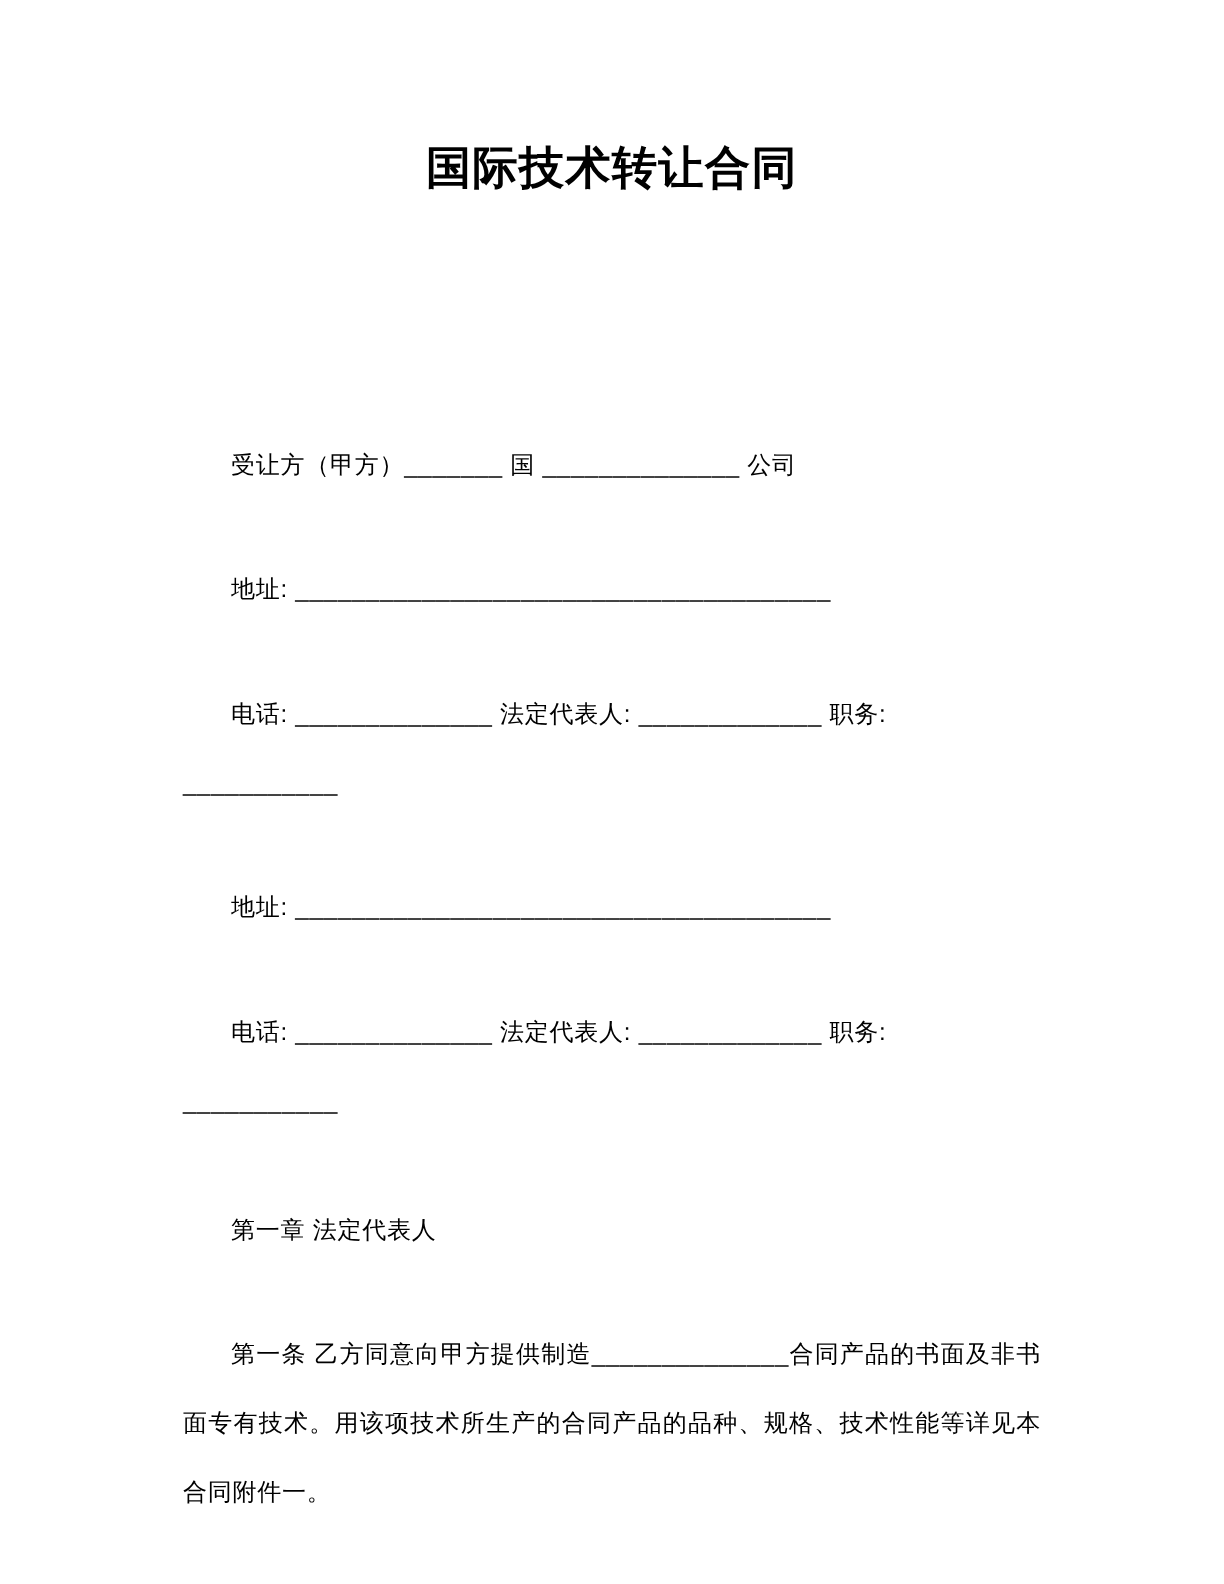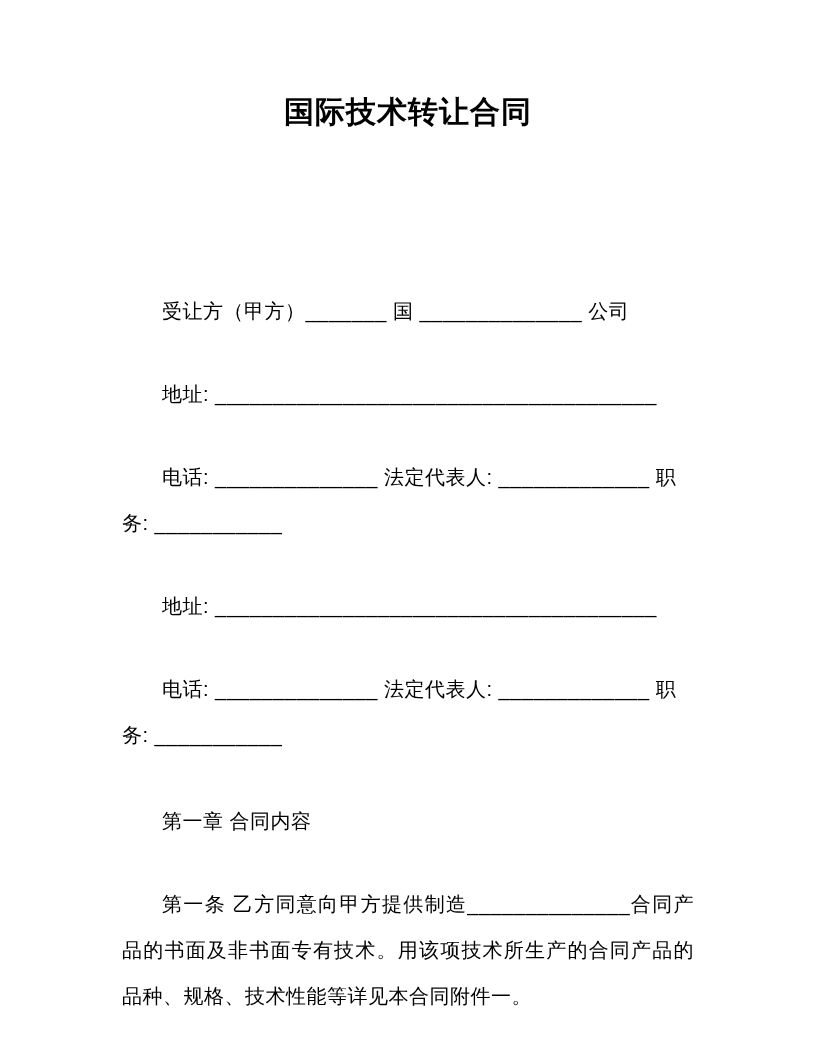--- a/index.html
+++ b/index.html
@@ -21,21 +21,21 @@
   }
   .doc-title {
     margin: 0 0 155px 0;
     text-align: center;
     font-size: 30px;
     font-weight: 700;
     letter-spacing: 1px;
   }
   .para {
     margin: 0 0 37px 0;
-    font-size: 20px;
+    font-size: 16px;
     line-height: 46px;
     text-indent: 2em;
     letter-spacing: 0.5px;
   }
   .para.body-text {
     text-align: justify;
     margin-bottom: 0;
   }
   .section-heading {
     margin-top: 40px;
@@ -52,17 +52,17 @@
 
   <p class="para">地址: ______________________________________</p>
 
   <p class="para">电话: ______________ 法定代表人: _____________ 职务: ___________</p>
 
 
   <p class="para">地址: ______________________________________</p>
 
   <p class="para">电话: ______________ 法定代表人: _____________ 职务: ___________</p>
 
-  <p class="para section-heading">第一章  合同内容</p>
+  <p class="para section-heading">第一章  法定代表人</p>
 
   <p class="para body-text">第一条  乙方同意向甲方提供制造______________合同产品的书面及非书面专有技术。用该项技术所生产的合同产品的品种、规格、技术性能等详见本合同附件一。</p>
 
 </div>
 
 </body></html>

